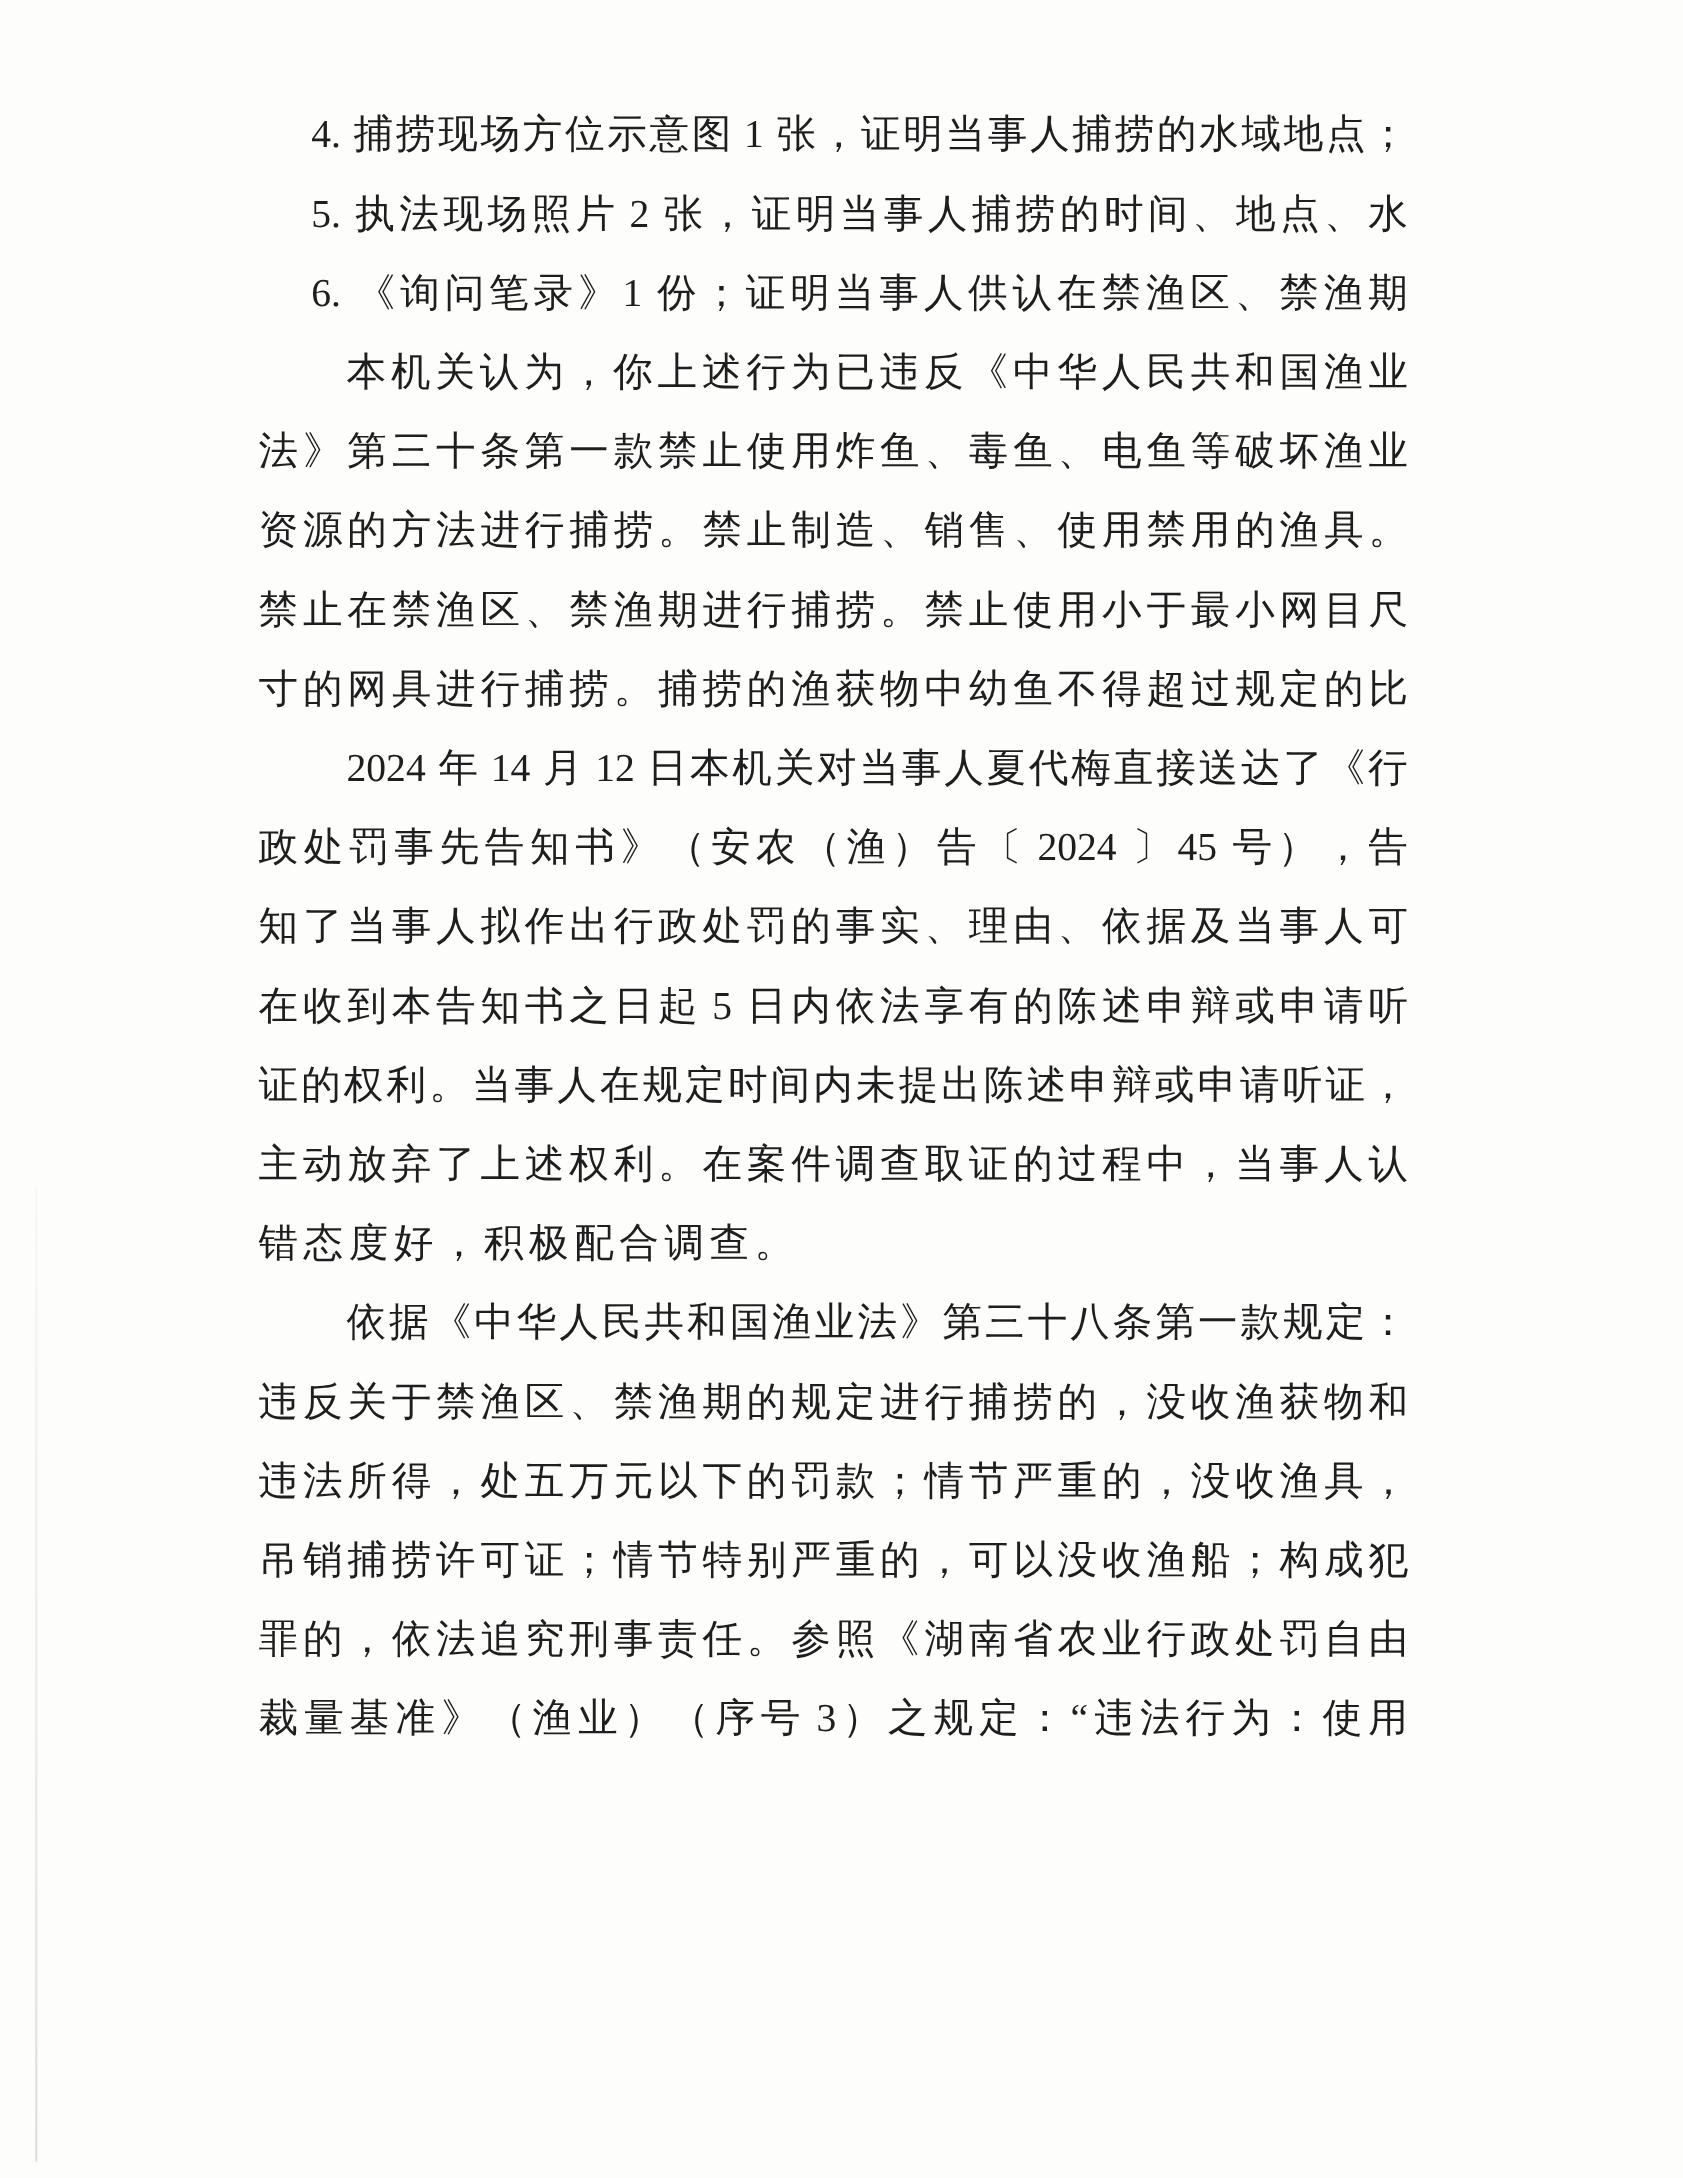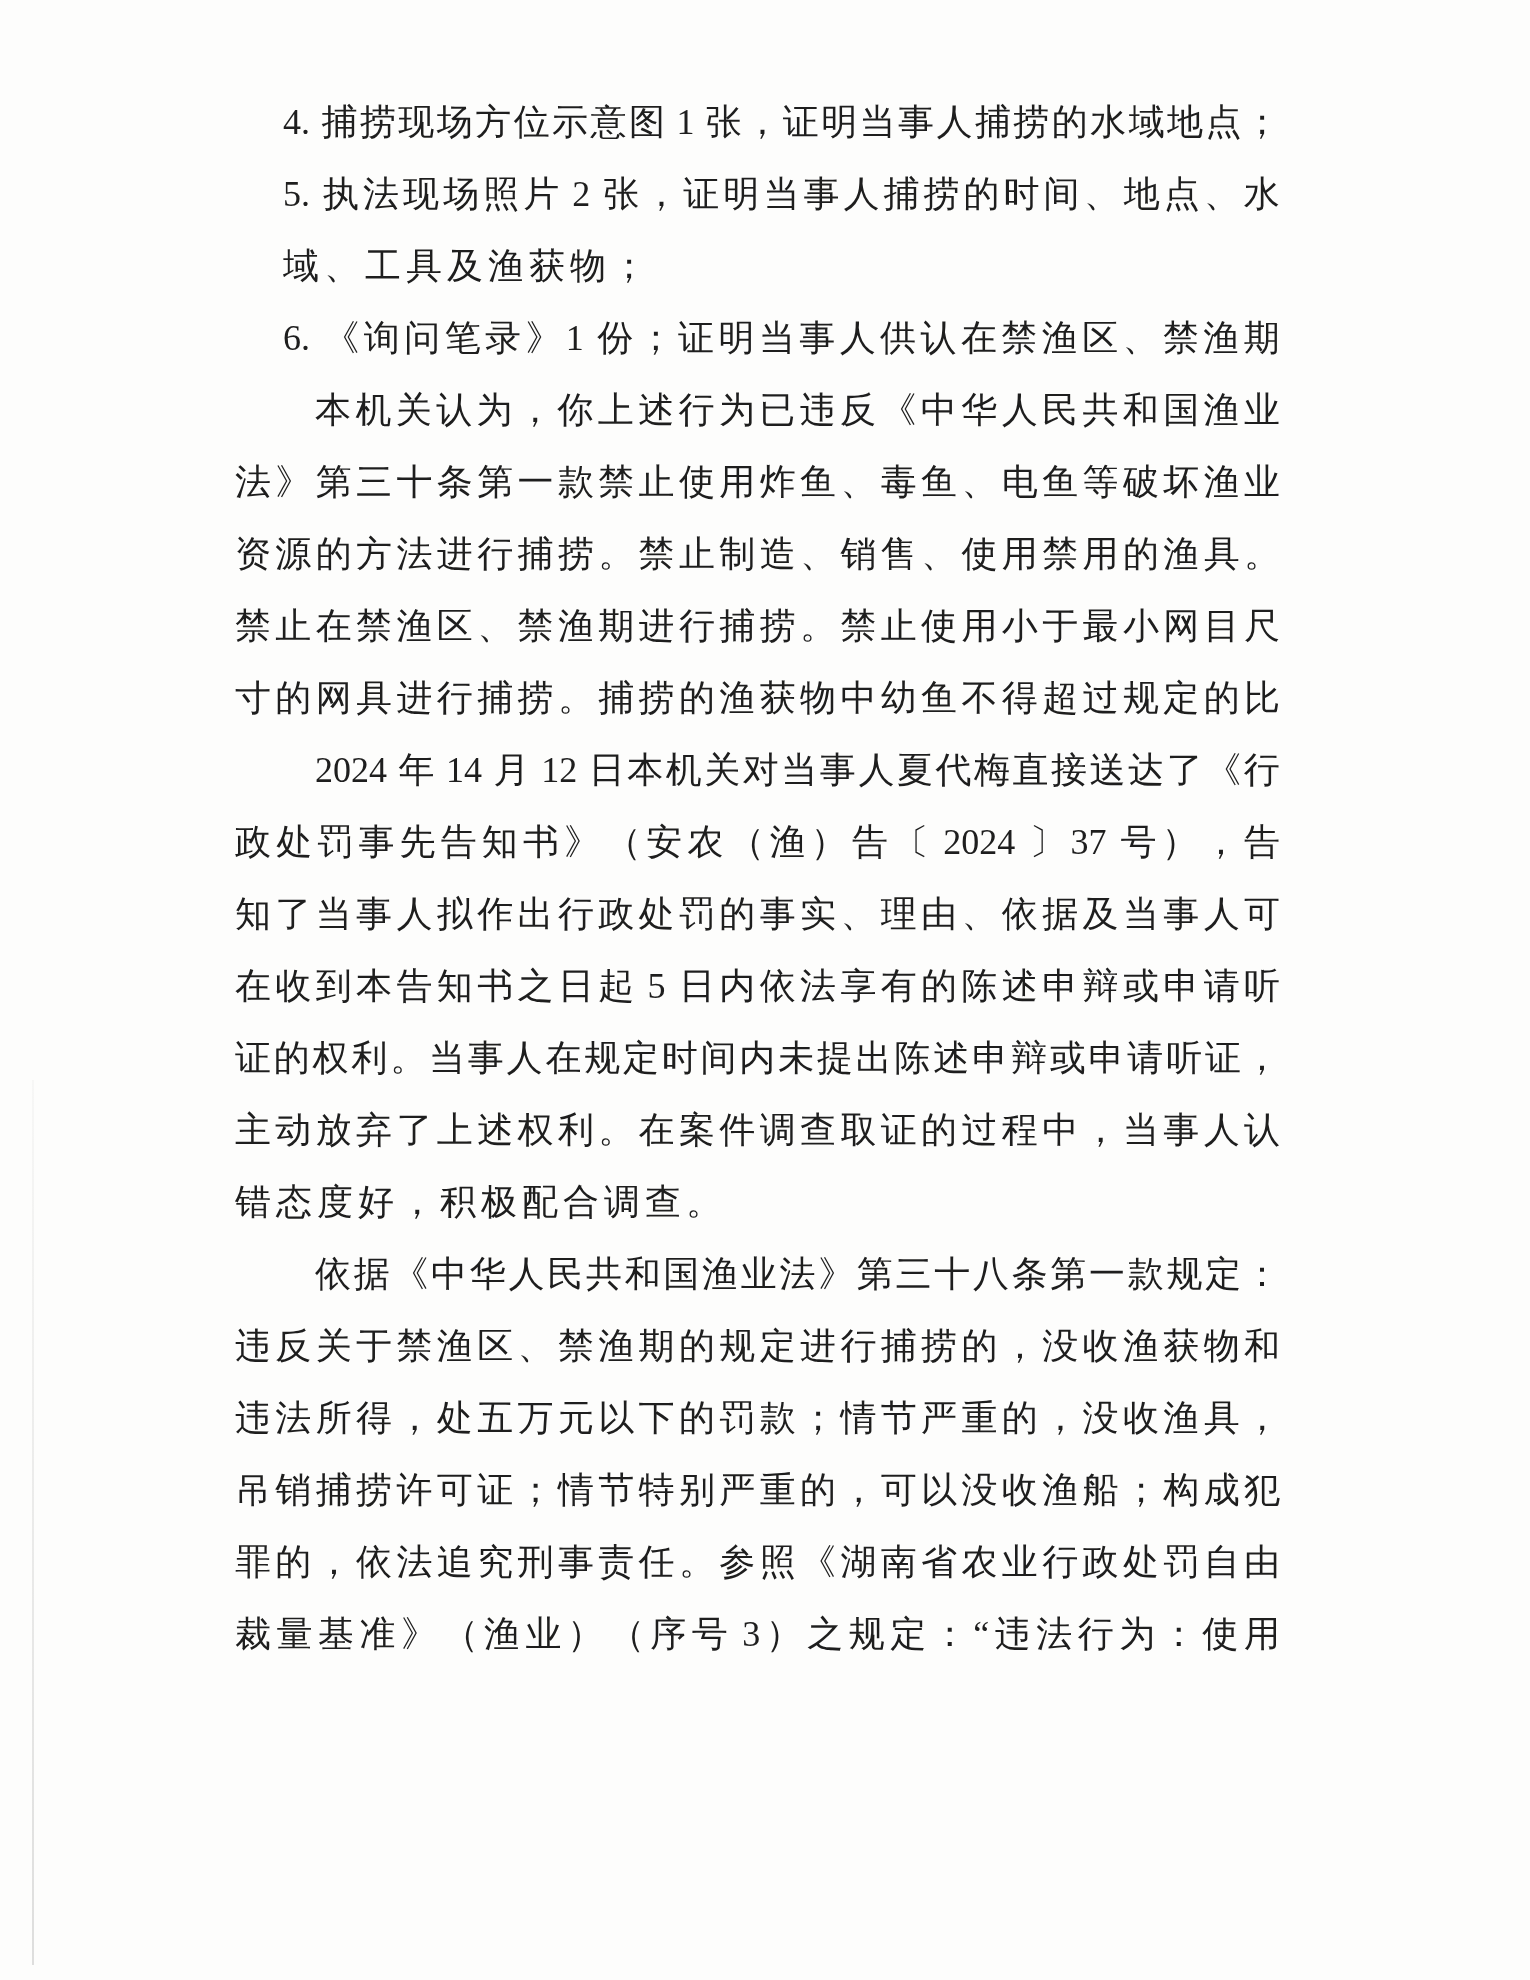--- a/index.html
+++ b/index.html
@@ -110,21 +110,20 @@
         <span>捞</span>
         <span>的</span>
         <span>时</span>
         <span>间</span>
         <span>、</span>
         <span>地</span>
         <span>点</span>
         <span>、</span>
         <span>水</span>
       </div>
-    <div class="line item short">域、工具及渔获物；</div>
     <div class="line item j">
         <span>6. </span>
         <span>《</span>
         <span>询</span>
         <span>问</span>
         <span>笔</span>
         <span>录</span>
         <span>》</span>
         <span>1 </span>
         <span>份</span>
@@ -321,21 +320,21 @@
         <span>（</span>
         <span>安</span>
         <span>农</span>
         <span>（</span>
         <span>渔</span>
         <span>）</span>
         <span>告</span>
         <span>〔</span>
         <span> 2024 </span>
         <span>〕</span>
-        <span>37 </span>
+        <span>45 </span>
         <span>号</span>
         <span>）</span>
         <span>，</span>
         <span>告</span>
       </div>
     <div class="line j">
         <span>知</span>
         <span>了</span>
         <span>当</span>
         <span>事</span>

